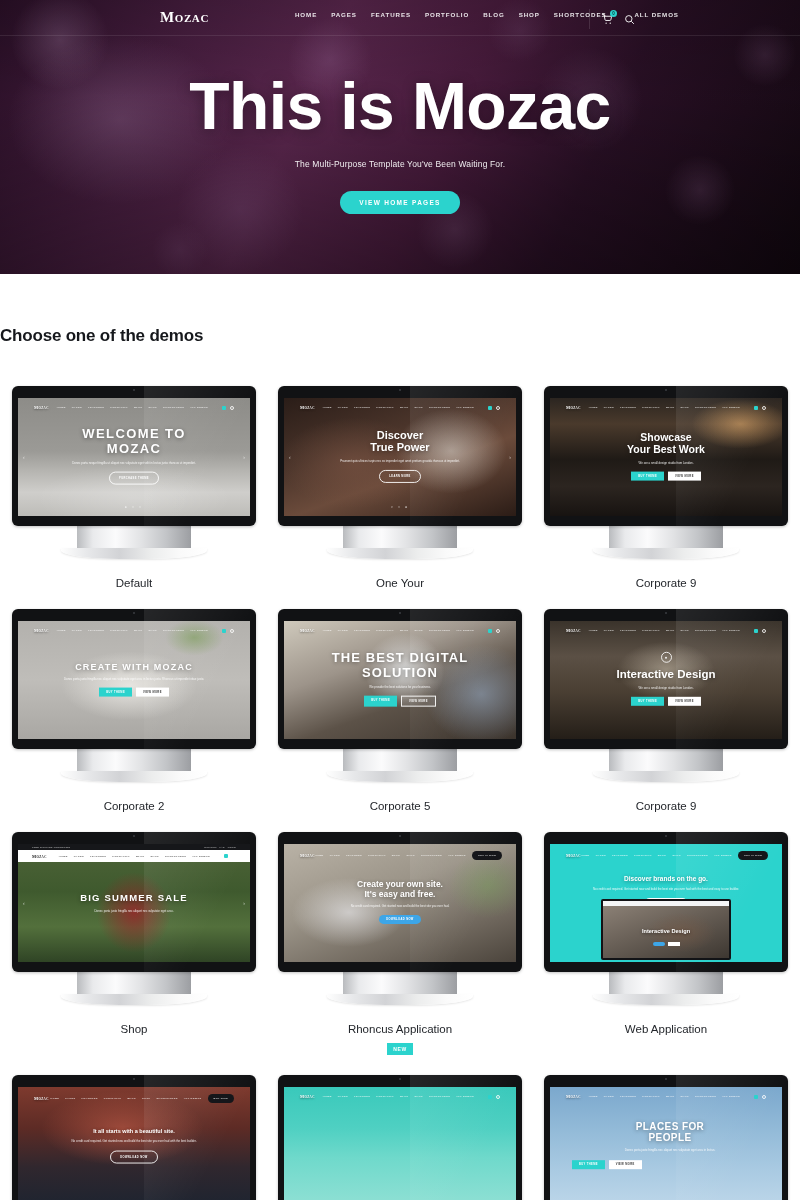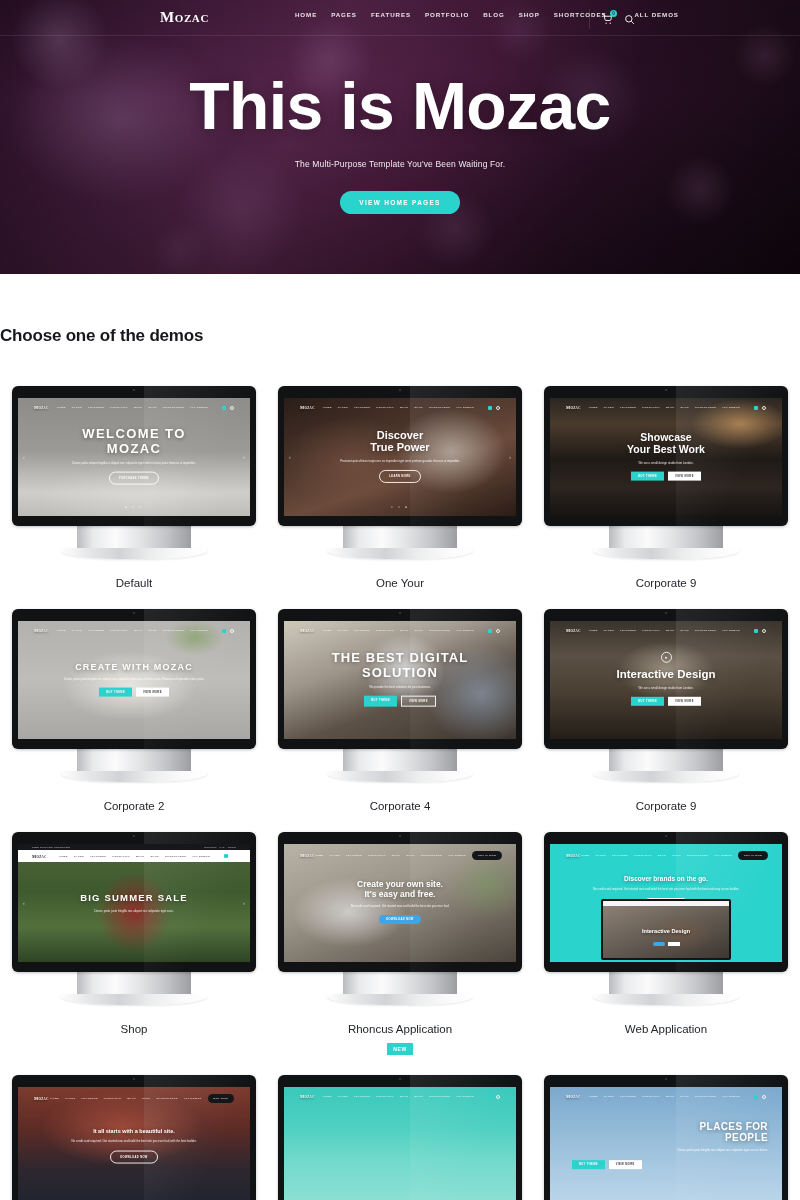--- a/index.html
+++ b/index.html
@@ -625,21 +625,21 @@
                 <div class="s-btns">
                   <span class="s-btn fill">BUY THEME</span>
                   <span class="s-btn ghost">VIEW MORE</span>
                 </div>
               </div>
             </div>
           </div>
           <div class="stand-neck"></div>
           <div class="stand-base"></div>
         </div>
-        <div class="demo-label">Corporate 4</div>
+        <div class="demo-label">Corporate 5</div>
       </div>
       <div class="demo-cell">
         <div class="monitor">
           <div class="bezel">
             <div class="screen">
               <div class="screen-shot art-corp4"></div>
               <div class="mini-nav">
                 <div class="mini-brand">Mozac</div>
                 <div class="mini-links">
                   <span>HOME</span>
@@ -861,21 +861,21 @@
                   <span>BLOG</span>
                   <span>SHOP</span>
                   <span>SHORTCODES</span>
                   <span>ALL DEMOS</span>
                   <span class="mini-icons">
                     <i class="mini-cart"></i>
                     <i class="mini-search"></i>
                   </span>
                 </div>
               </div>
-              <div class="screen-center" style="text-align: right; padding-left: 22px;">
+              <div class="screen-center" style="text-align: center; padding-left: 22px;">
                 <div class="s-title" style="font-size: 10px; letter-spacing: 0.4px;">PLACES FOR<br>PEOPLE</div>
                 <div class="s-sub">Donec porta justo fringilla nec aliquet nec vulputate eget arcu in lectus.</div>
                 <div class="s-btns" style="justify-content: flex-start;">
                   <span class="s-btn fill">BUY THEME</span>
                   <span class="s-btn white">VIEW MORE</span>
                 </div>
               </div>
             </div>
           </div>
           <div class="stand-neck"></div>

